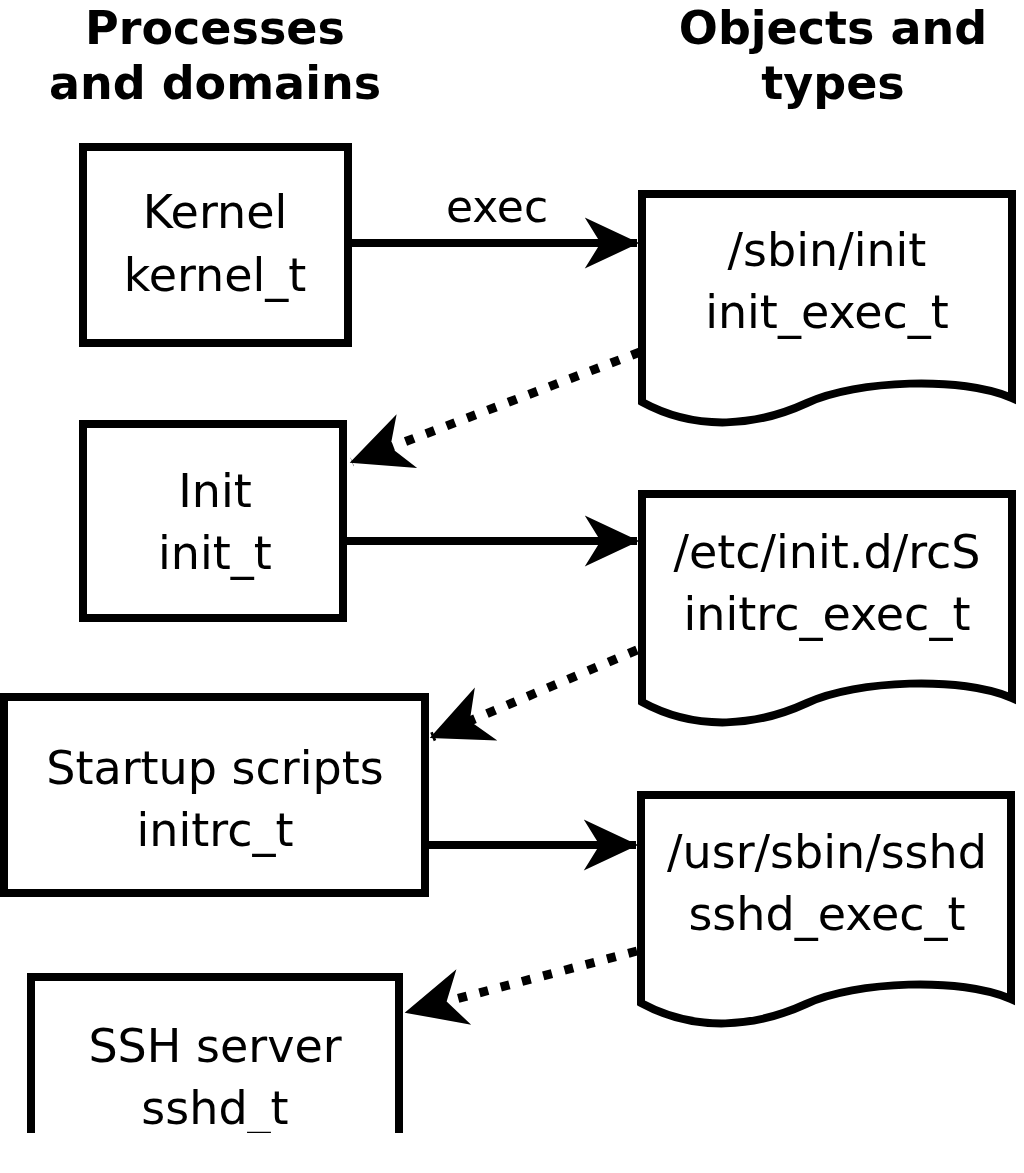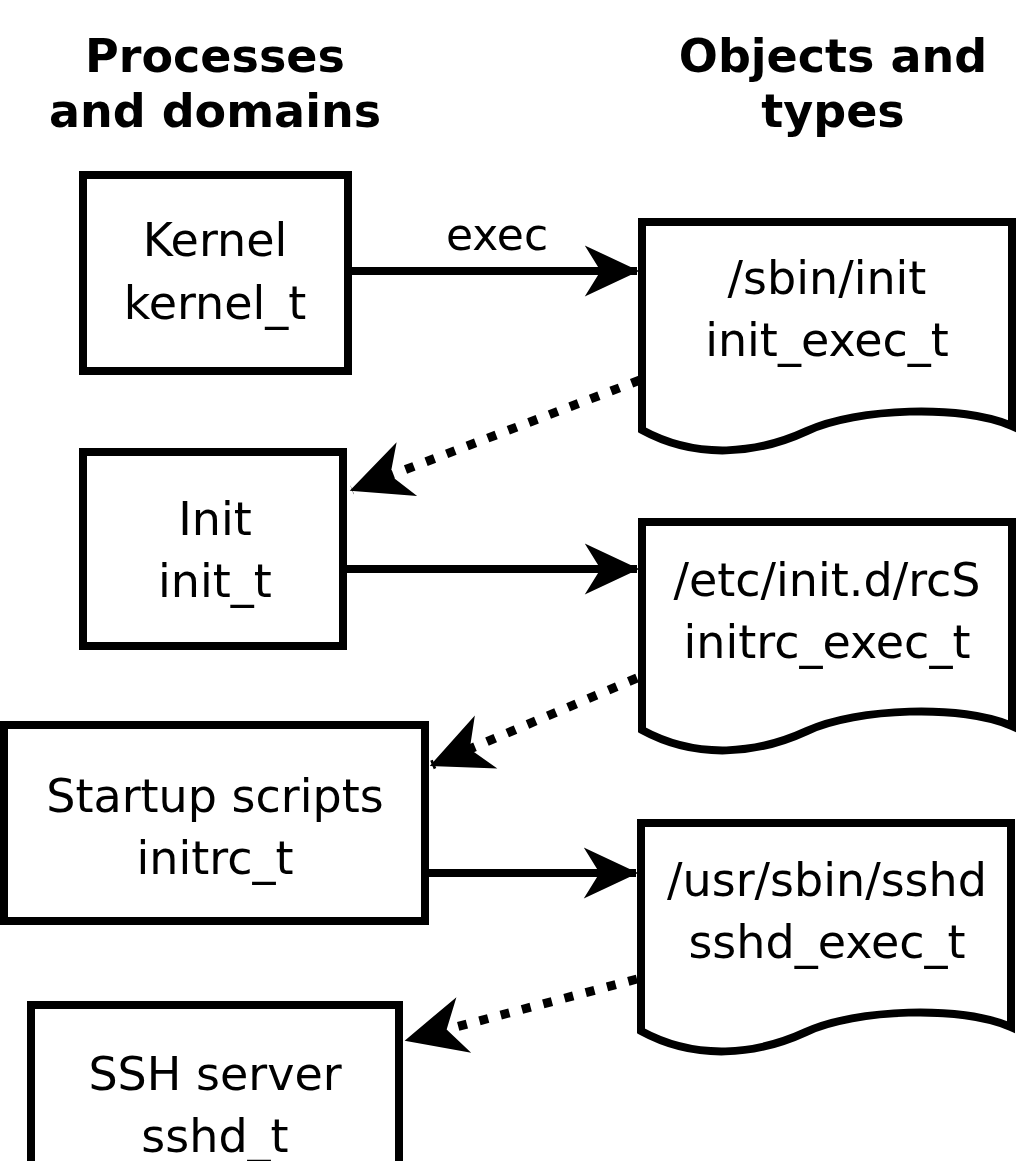--- a/index.html
+++ b/index.html
@@ -5,21 +5,20 @@
   html, body {
     margin: 0;
     padding: 0;
     background: #ffffff;
   }
   .diagram-wrap {
     width: 1024px;
     height: 1133px;
     background: #ffffff;
     overflow: hidden;
-    margin-top: 28px;
   }
   svg {
     display: block;
   }
   .hdr {
     font-family: "DejaVu Sans", "Liberation Sans", sans-serif;
     font-weight: bold;
     font-size: 46px;
     fill: #000000;
     text-anchor: middle;

